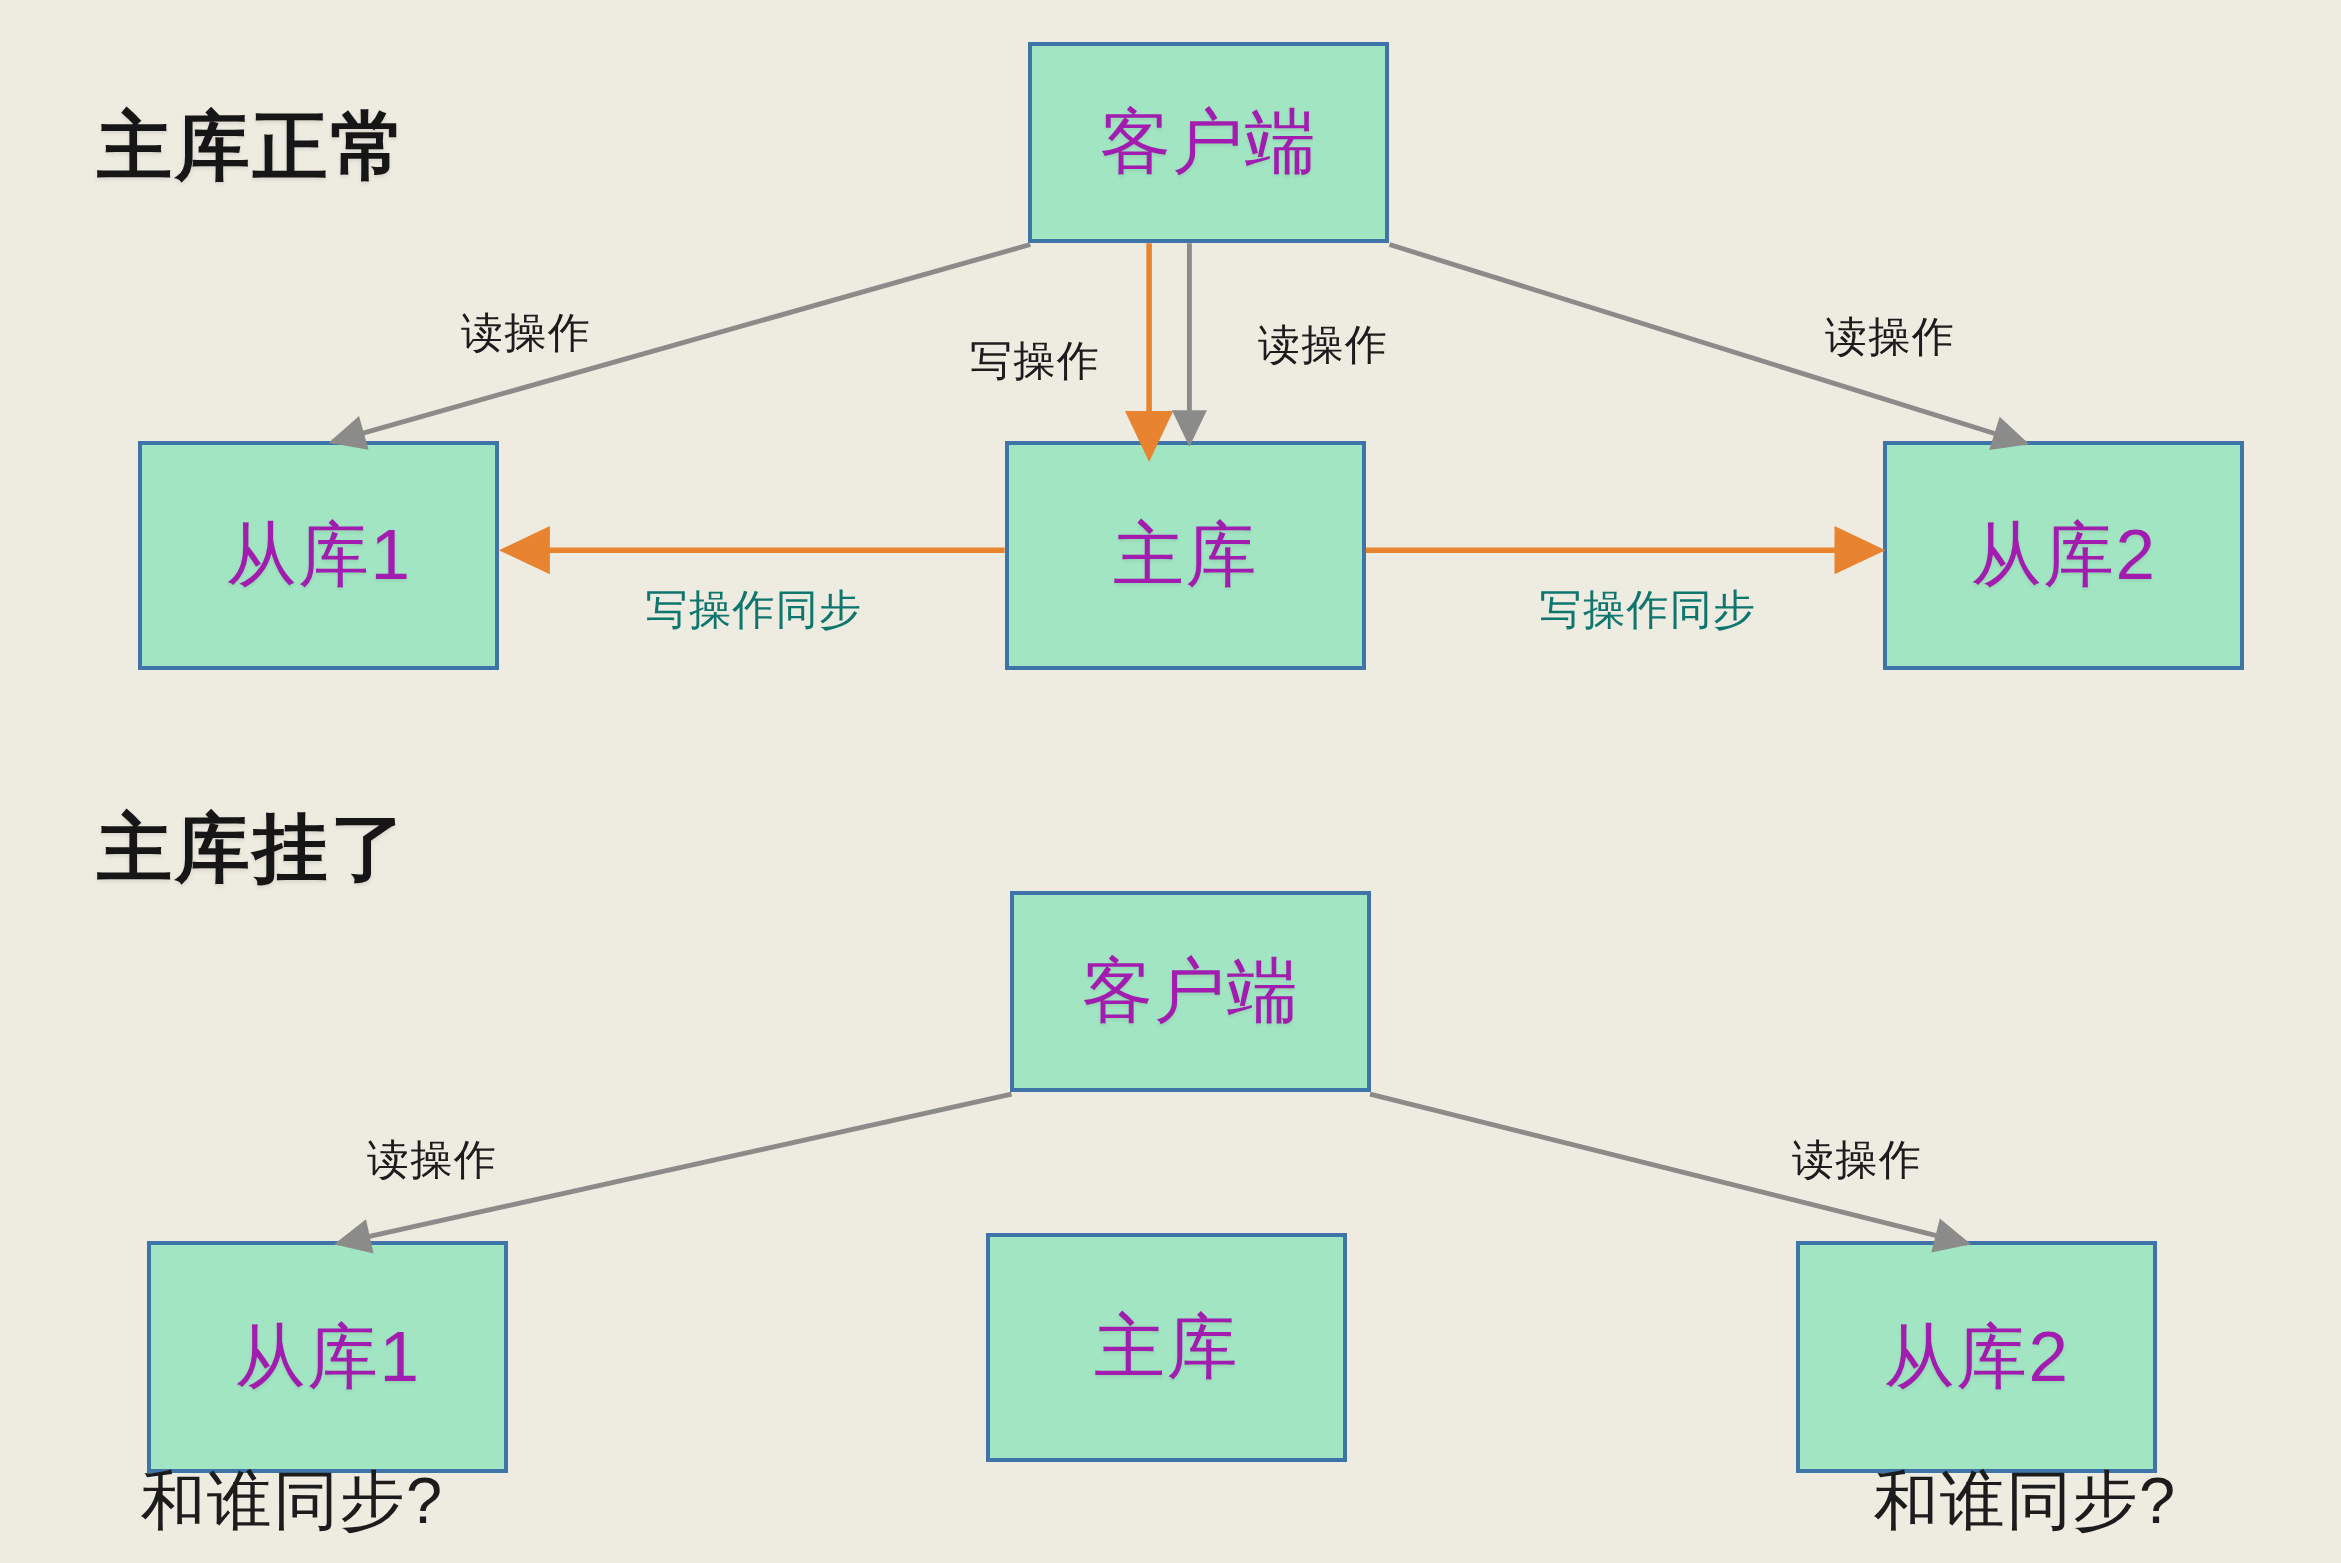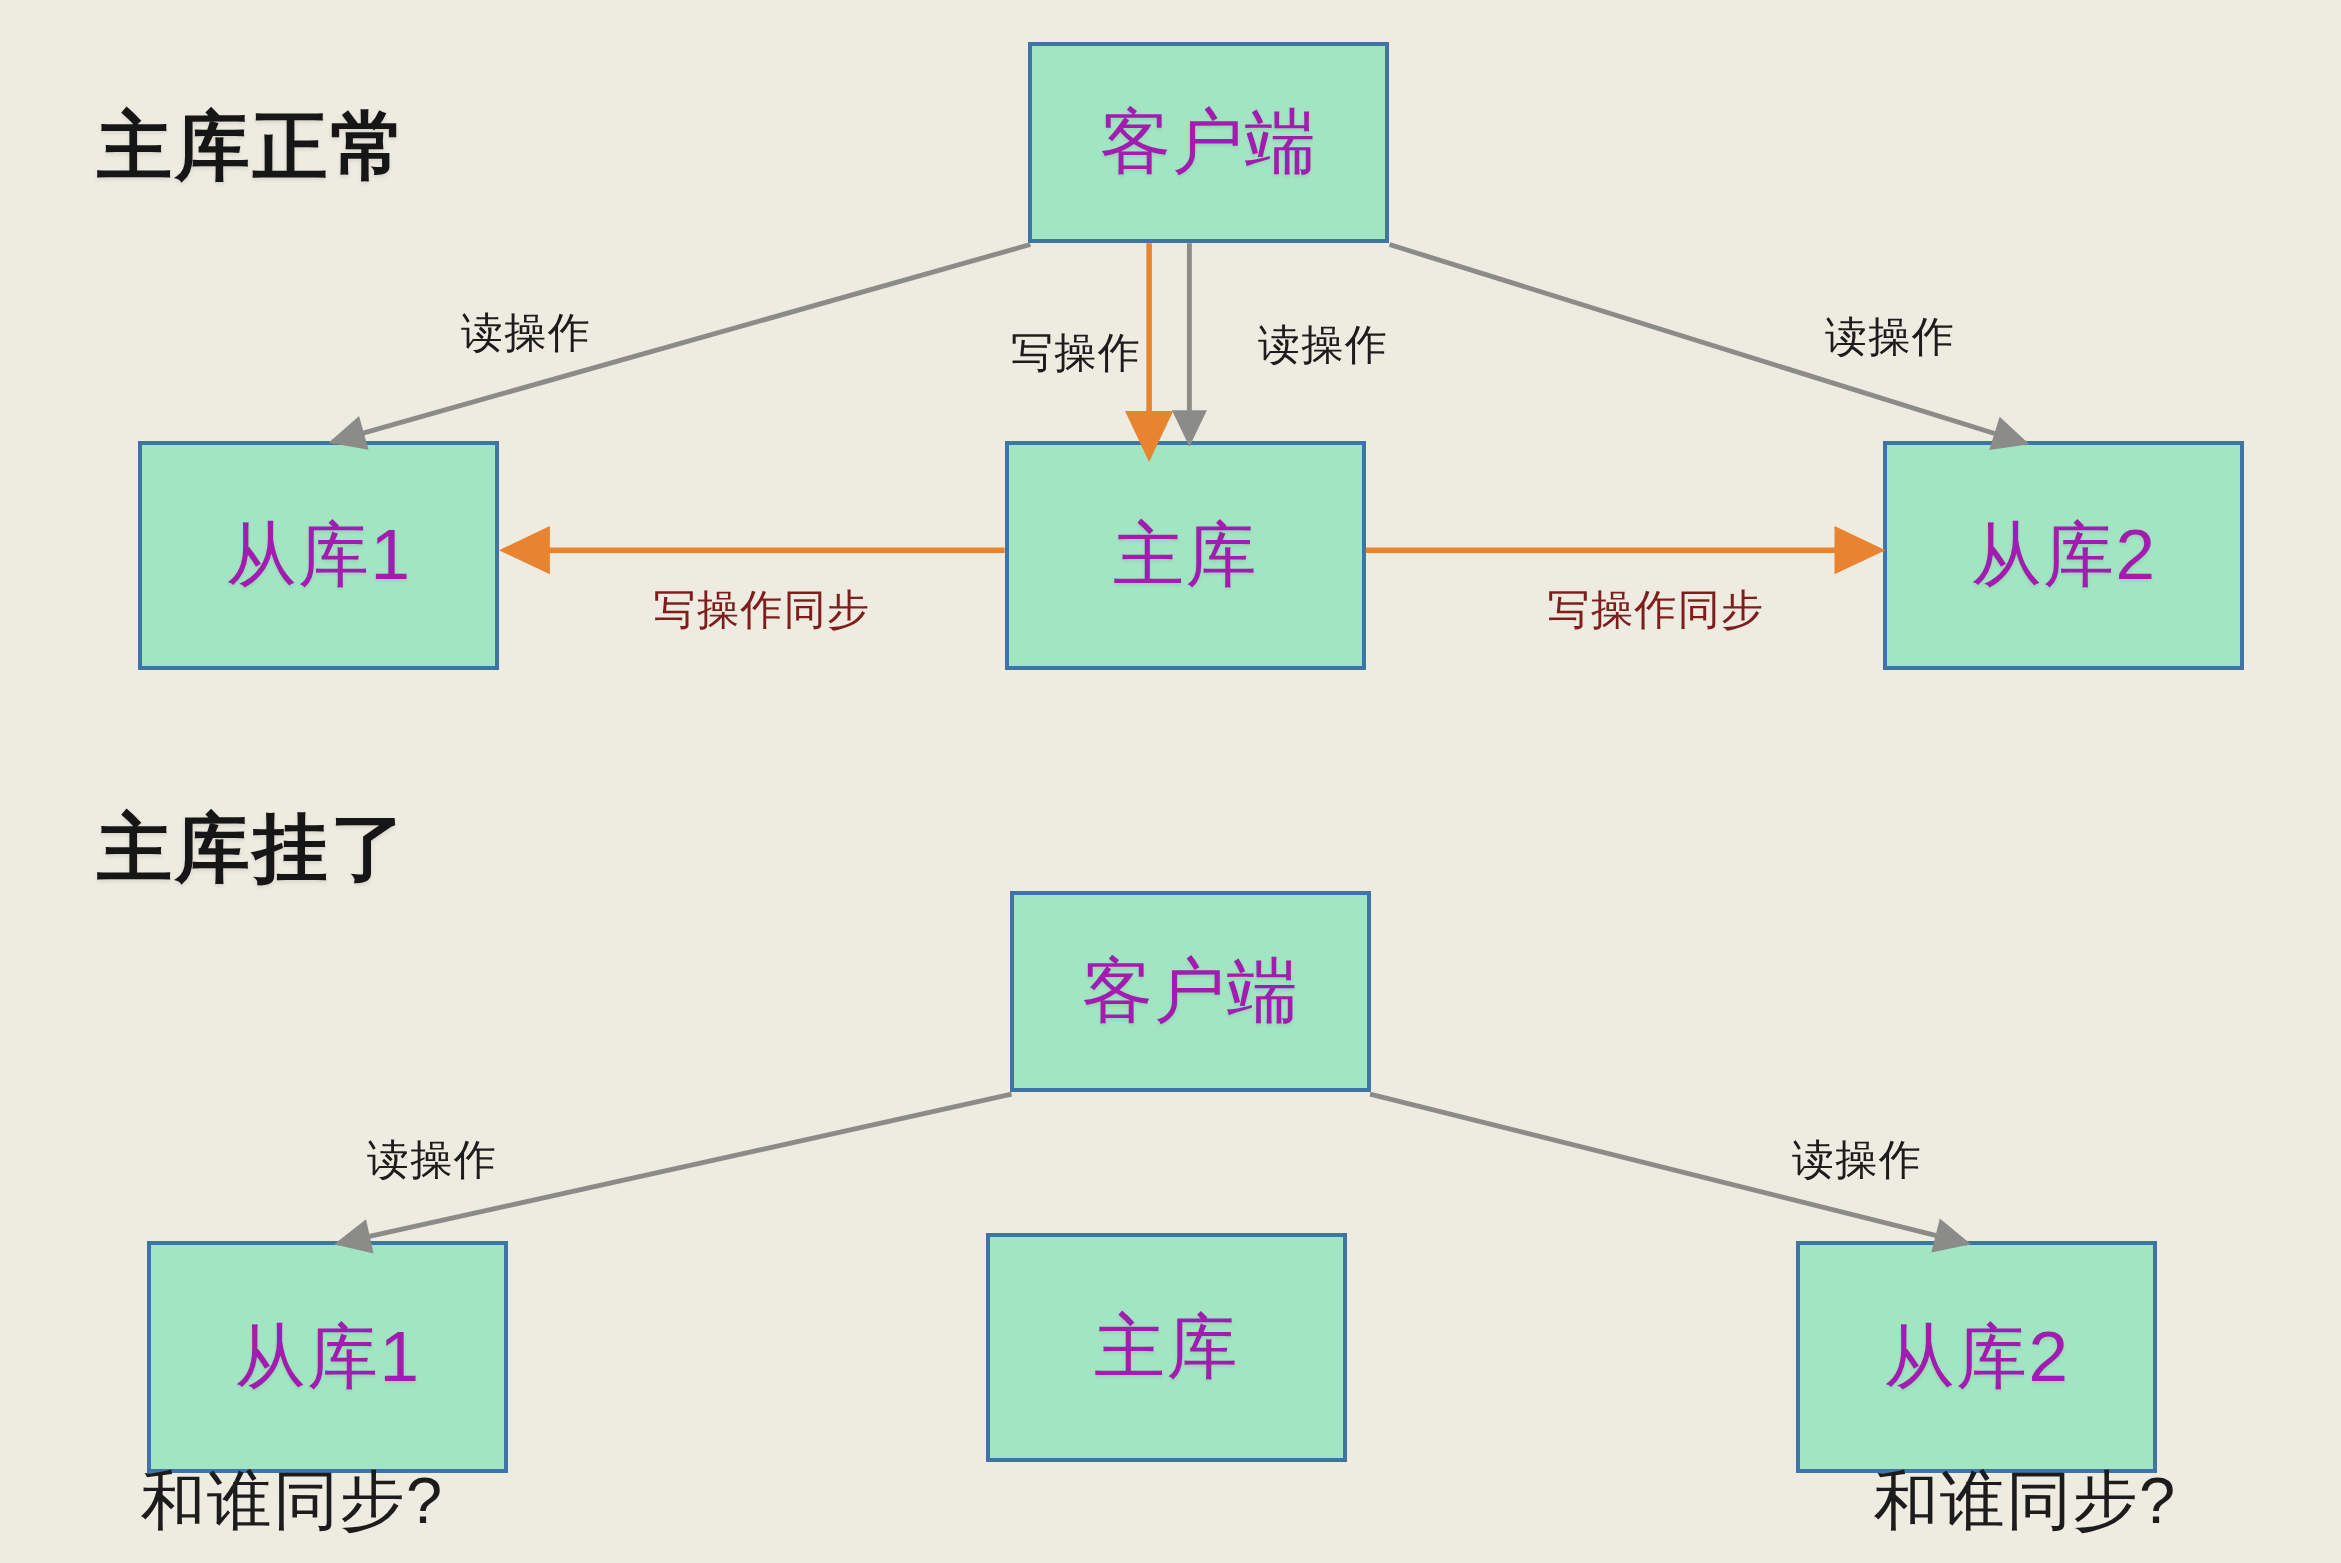--- a/index.html
+++ b/index.html
@@ -42,21 +42,21 @@
   }
   .edge-label{
     position:absolute;
     transform:translate(-50%,-50%);
     font-size:42px;
     color:#1C1C1C;
     white-space:nowrap;
     z-index:4;
     letter-spacing:1.4px;
   }
-  .edge-label.orange{color:#7f1d1d;margin-left:8px;}
+  .edge-label.orange{color:#0f766e;}
   .annotation{
     position:absolute;
     transform:translate(-50%,-50%);
     font-size:65px;
     color:#1C1C1C;
     white-space:nowrap;
     z-index:4;
     letter-spacing:1.4px;
   }
   #edges{
@@ -84,21 +84,21 @@
 
   <div class="node" style="left:1005px;top:441px;width:361px;height:229px;">
     <span class="node-label">主库</span>
   </div>
 
   <div class="node" style="left:1883px;top:441px;width:361px;height:229px;">
     <span class="node-label">从库2</span>
   </div>
 
   <div class="edge-label" style="left:526px;top:333px;">读操作</div>
-  <div class="edge-label" style="left:1035px;top:353px;margin-left:41px;">写操作</div>
+  <div class="edge-label" style="left:1035px;top:361px;">写操作</div>
   <div class="edge-label" style="left:1323px;top:345px;">读操作</div>
   <div class="edge-label" style="left:1890px;top:337px;">读操作</div>
   <div class="edge-label orange" style="left:754px;top:610px;">写操作同步</div>
   <div class="edge-label orange" style="left:1648px;top:610px;">写操作同步</div>
 
   <div class="section-title" style="left:97px;top:799px;">主库挂了</div>
 
   <div class="node" style="left:1010px;top:891px;width:361px;height:201px;">
     <span class="node-label">客户端</span>
   </div>

